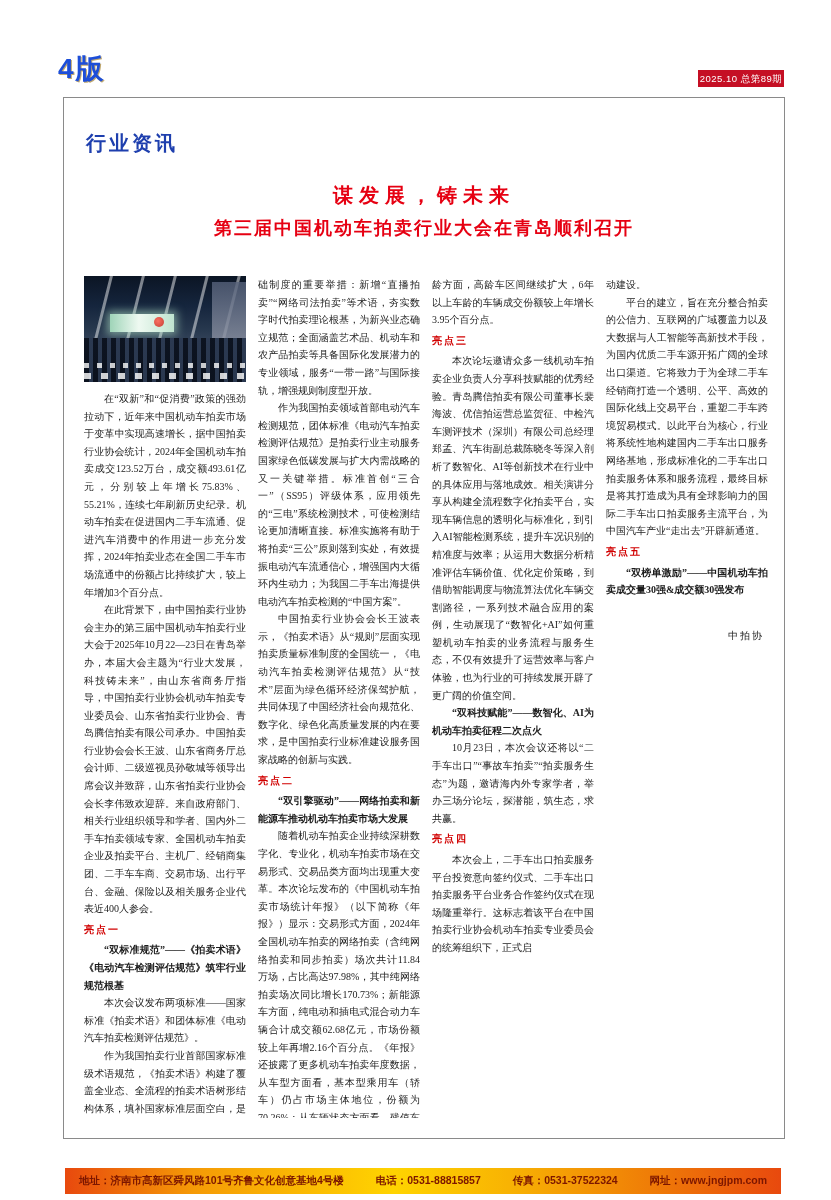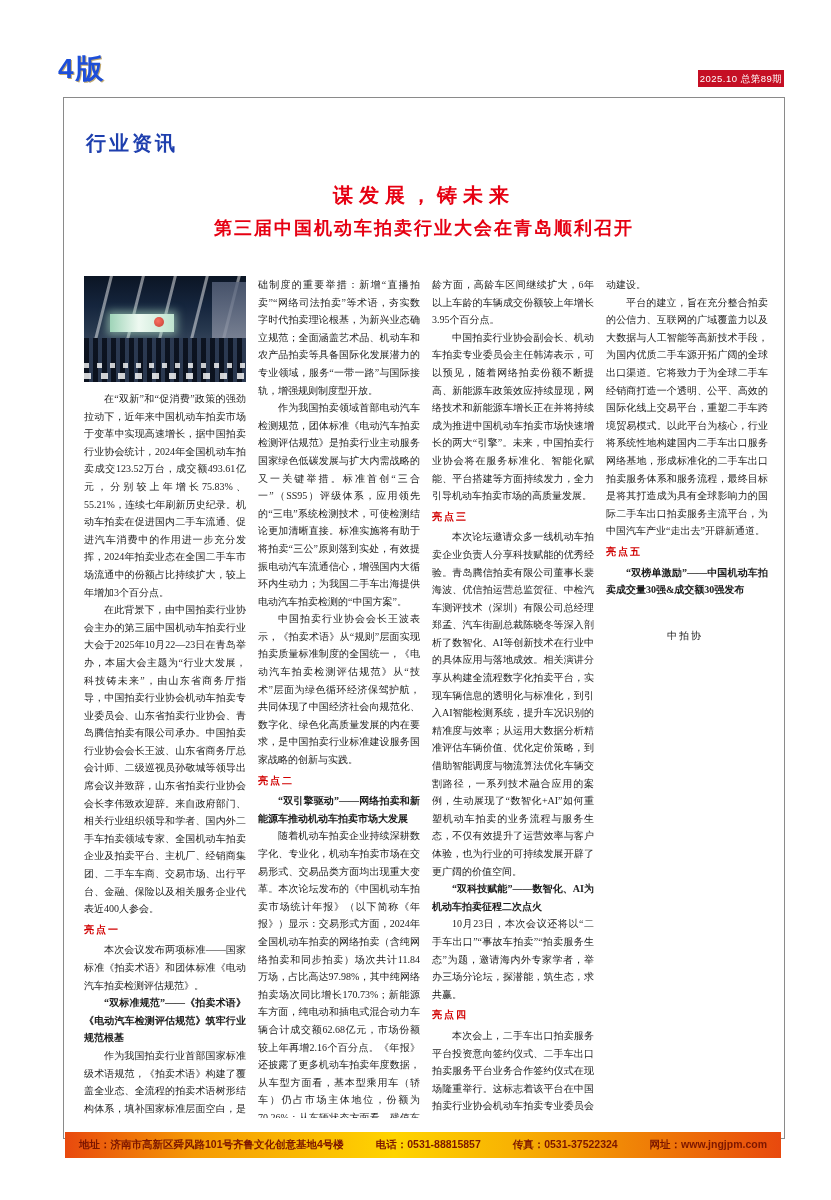--- a/index.html
+++ b/index.html
@@ -44,21 +44,21 @@
     font-size:10px;line-height:17.6px;text-align:justify;text-justify:inter-ideograph;}
   .blk{margin:0;}
   .para{text-indent:2em;}
   .cont{text-indent:0;}
   .subhead{font-weight:bold;text-indent:2em;}
   .heading{
     font-family:"Liberation Sans","DejaVu Sans",sans-serif;
     color:#d10000;font-weight:bold;text-align:left;text-indent:0;
     margin:3px 0 3px 0;letter-spacing:2px;
   }
-  .byline{text-align:center;margin-top:28px;padding-right:4px;letter-spacing:2px;}
+  .byline{text-align:right;margin-top:28px;padding-right:4px;letter-spacing:2px;}
   
   .photo{
     position:relative;width:162px;height:106px;margin-bottom:8px;overflow:hidden;
     background:linear-gradient(180deg,#0b1524 0%,#15253d 28%,#28394f 52%,#3b4960 68%,#1f2d42 100%);
   }
   .photo .beams{
     position:absolute;left:-20px;top:0;width:220px;height:62px;opacity:.55;
     background:repeating-linear-gradient(104deg,
       transparent 0 13px, rgba(255,255,255,.85) 14px 16px, transparent 17px 31px);
   }
@@ -82,21 +82,21 @@
       linear-gradient(180deg,#26354c,#121d2e);
   }
   .photo .chairs1,.photo .chairs2{
     position:absolute;left:0;width:100%;height:5px;opacity:.85;
     background:repeating-linear-gradient(90deg, rgba(255,255,255,.92) 0 5px, transparent 5px 13px);
   }
   .photo .chairs1{bottom:14px;}
   .photo .chairs2{bottom:3px;background:repeating-linear-gradient(90deg, rgba(255,255,255,.95) 0 7px, transparent 7px 17px);height:6px;}
   
   .footer-bar{
-    position:absolute;left:65px;top:1132px;width:716px;height:26px;
+    position:absolute;left:65px;top:1168px;width:716px;height:26px;
     background:linear-gradient(90deg,#e8490e 0%,#f59a06 18%,#ffd400 46%,#f8b303 62%,#ef7c07 82%,#e8490e 100%);
     display:flex;align-items:center;justify-content:space-between;
     padding:12px 14px;box-sizing:border-box;
     font-family:"Liberation Sans","DejaVu Sans",sans-serif;
     font-size:10.5px;font-weight:bold;color:#7c1600;white-space:nowrap;
   }
   .footer-bar .seg{display:inline-block;}
 </style>
 </head>
 <body>
@@ -119,35 +119,34 @@
         <div class="wall-right"></div>
         <div class="screen"></div>
         <div class="screen-dot"></div>
         <div class="audience"></div>
         <div class="chairs1"></div>
         <div class="chairs2"></div>
       </div>
     <div class="blk para">在“双新”和“促消费”政策的强劲拉动下，近年来中国机动车拍卖市场于变革中实现高速增长，据中国拍卖行业协会统计，2024年全国机动车拍卖成交123.52万台，成交额493.61亿元，分别较上年增长75.83%、55.21%，连续七年刷新历史纪录。机动车拍卖在促进国内二手车流通、促进汽车消费中的作用进一步充分发挥，2024年拍卖业态在全国二手车市场流通中的份额占比持续扩大，较上年增加3个百分点。</div>
         <div class="blk para">在此背景下，由中国拍卖行业协会主办的第三届中国机动车拍卖行业大会于2025年10月22—23日在青岛举办，本届大会主题为“行业大发展，科技铸未来”，由山东省商务厅指导，中国拍卖行业协会机动车拍卖专业委员会、山东省拍卖行业协会、青岛腾信拍卖有限公司承办。中国拍卖行业协会会长王波、山东省商务厅总会计师、二级巡视员孙敬城等领导出席会议并致辞，山东省拍卖行业协会会长李伟致欢迎辞。来自政府部门、相关行业组织领导和学者、国内外二手车拍卖领域专家、全国机动车拍卖企业及拍卖平台、主机厂、经销商集团、二手车车商、交易市场、出行平台、金融、保险以及相关服务企业代表近400人参会。</div>
         <div class="blk heading">亮点一</div>
+        <div class="blk subhead">“双标准规范”——《拍卖术语》《电动汽车检测评估规范》筑牢行业规范根基</div>
         <div class="blk para">本次会议发布两项标准——国家标准《拍卖术语》和团体标准《电动汽车拍卖检测评估规范》。</div>
-        <div class="blk subhead">“双标准规范”——《拍卖术语》《电动汽车检测评估规范》筑牢行业规范根基</div>
         <div class="blk para">作为我国拍卖行业首部国家标准级术语规范，《拍卖术语》构建了覆盖全业态、全流程的拍卖术语树形结构体系，填补国家标准层面空白，是拍卖业为纵深推进全国统一大市场建设，助力统一市场基</div>
       </div>
     <div class="col">
         <div class="blk cont">础制度的重要举措：新增“直播拍卖”“网络司法拍卖”等术语，夯实数字时代拍卖理论根基，为新兴业态确立规范；全面涵盖艺术品、机动车和农产品拍卖等具备国际化发展潜力的专业领域，服务“一带一路”与国际接轨，增强规则制度型开放。</div>
         <div class="blk para">作为我国拍卖领域首部电动汽车检测规范，团体标准《电动汽车拍卖检测评估规范》是拍卖行业主动服务国家绿色低碳发展与扩大内需战略的又一关键举措。标准首创“三合一”（SS95）评级体系，应用领先的“三电”系统检测技术，可使检测结论更加清晰直接。标准实施将有助于将拍卖“三公”原则落到实处，有效提振电动汽车流通信心，增强国内大循环内生动力；为我国二手车出海提供电动汽车拍卖检测的“中国方案”。</div>
         <div class="blk para">中国拍卖行业协会会长王波表示，《拍卖术语》从“规则”层面实现拍卖质量标准制度的全国统一，《电动汽车拍卖检测评估规范》从“技术”层面为绿色循环经济保驾护航，共同体现了中国经济社会向规范化、数字化、绿色化高质量发展的内在要求，是中国拍卖行业标准建设服务国家战略的创新与实践。</div>
         <div class="blk heading">亮点二</div>
         <div class="blk subhead">“双引擎驱动”——网络拍卖和新能源车推动机动车拍卖市场大发展</div>
         <div class="blk para">随着机动车拍卖企业持续深耕数字化、专业化，机动车拍卖市场在交易形式、交易品类方面均出现重大变革。本次论坛发布的《中国机动车拍卖市场统计年报》（以下简称《年报》）显示：交易形式方面，2024年全国机动车拍卖的网络拍卖（含纯网络拍卖和同步拍卖）场次共计11.84万场，占比高达97.98%，其中纯网络拍卖场次同比增长170.73%；新能源车方面，纯电动和插电式混合动力车辆合计成交额62.68亿元，市场份额较上年再增2.16个百分点。《年报》还披露了更多机动车拍卖年度数据，从车型方面看，基本型乘用车（轿车）仍占市场主体地位，份额为70.26%；从车辆状态方面看，残值车成交率相对较高，达88.21%；车</div>
       </div>
     <div class="col">
         <div class="blk cont">龄方面，高龄车区间继续扩大，6年以上车龄的车辆成交份额较上年增长3.95个百分点。</div>
-        <div class="blk para">中国拍卖行业协会副会长、机动车拍卖专业委员会主任韩涛表示，可以预见，随着网络拍卖份额不断提高、新能源车政策效应持续显现，网络技术和新能源车增长正在并将持续成为推进中国机动车拍卖市场快速增长的两大“引擎”。未来，中国拍卖行业协会将在服务标准化、智能化赋能、平台搭建等方面持续发力，全力引导机动车拍卖市场的高质量发展。</div>
         <div class="blk heading">亮点三</div>
         <div class="blk para">本次论坛邀请众多一线机动车拍卖企业负责人分享科技赋能的优秀经验。青岛腾信拍卖有限公司董事长裴海波、优信拍运营总监贺征、中检汽车测评技术（深圳）有限公司总经理郑孟、汽车街副总裁陈晓冬等深入剖析了数智化、AI等创新技术在行业中的具体应用与落地成效。相关演讲分享从构建全流程数字化拍卖平台，实现车辆信息的透明化与标准化，到引入AI智能检测系统，提升车况识别的精准度与效率；从运用大数据分析精准评估车辆价值、优化定价策略，到借助智能调度与物流算法优化车辆交割路径，一系列技术融合应用的案例，生动展现了“数智化+AI”如何重塑机动车拍卖的业务流程与服务生态，不仅有效提升了运营效率与客户体验，也为行业的可持续发展开辟了更广阔的价值空间。</div>
         <div class="blk subhead">“双科技赋能”——数智化、AI为机动车拍卖征程二次点火</div>
         <div class="blk para">10月23日，本次会议还将以“二手车出口”“事故车拍卖”“拍卖服务生态”为题，邀请海内外专家学者，举办三场分论坛，探潜能，筑生态，求共赢。</div>
         <div class="blk heading">亮点四</div>
         <div class="blk para">本次会上，二手车出口拍卖服务平台投资意向签约仪式、二手车出口拍卖服务平台业务合作签约仪式在现场隆重举行。这标志着该平台在中国拍卖行业协会机动车拍卖专业委员会的统筹组织下，正式启</div>
       </div>
     <div class="col">
         <div class="blk cont">动建设。</div>
         <div class="blk para">平台的建立，旨在充分整合拍卖的公信力、互联网的广域覆盖力以及大数据与人工智能等高新技术手段，为国内优质二手车源开拓广阔的全球出口渠道。它将致力于为全球二手车经销商打造一个透明、公平、高效的国际化线上交易平台，重塑二手车跨境贸易模式。以此平台为核心，行业将系统性地构建国内二手车出口服务网络基地，形成标准化的二手车出口拍卖服务体系和服务流程，最终目标是将其打造成为具有全球影响力的国际二手车出口拍卖服务主流平台，为中国汽车产业“走出去”开辟新通道。</div>

